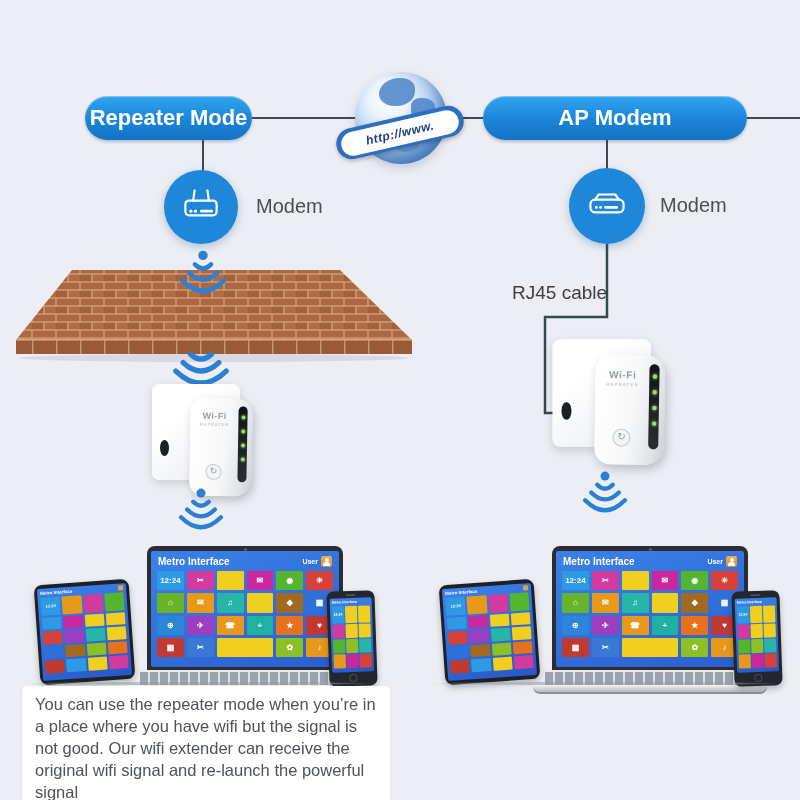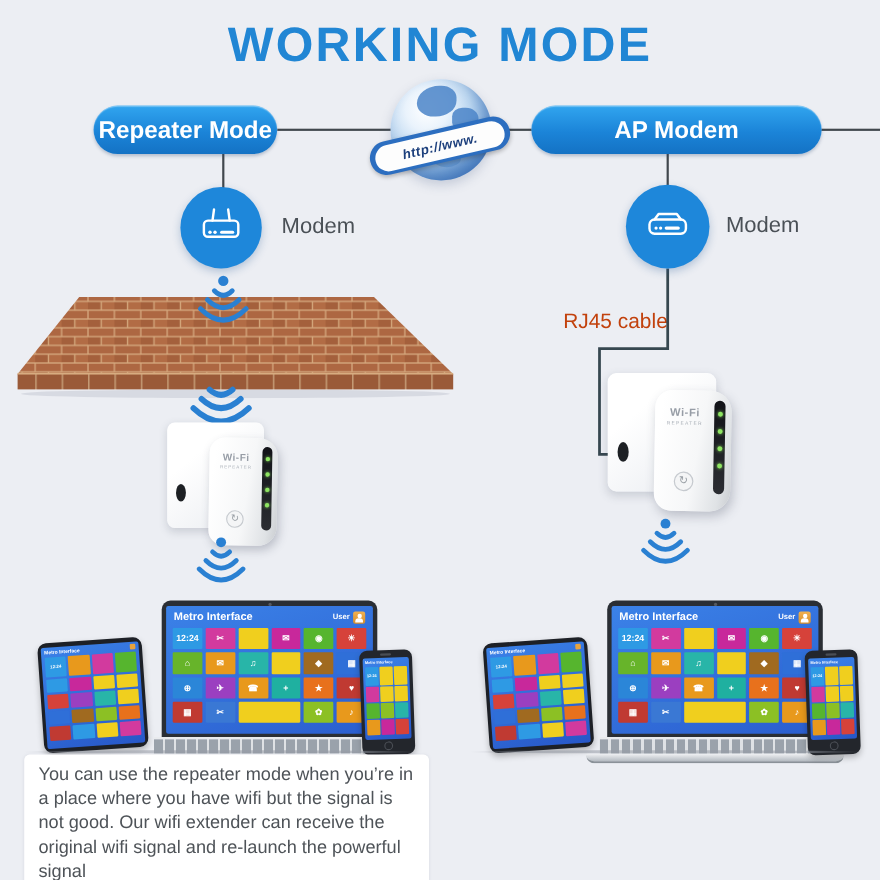--- a/index.html
+++ b/index.html
@@ -40,21 +40,21 @@
   
   .circle { position:absolute; border-radius:50%; background:#1e87da; z-index:2;
     display:flex; align-items:center; justify-content:center;
     box-shadow:0 3px 8px rgba(40,90,150,.3); }
   .side-label { position:absolute; font-size:20px; color:#4a5056; }
 
   .wifi { position:absolute; z-index:2; }
 
   .wall { position:absolute; left:8px; top:266px; z-index:1; }
 
-  .rj45 { position:absolute; left:512px; top:282px; font-size:19px; color:#c2410c; }
+  .rj45 { position:absolute; left:512px; top:282px; font-size:19px; color:#404040; }
   .cable { position:absolute; left:540px; top:240px; z-index:1; }
 
   
   .device { position:absolute; width:130px; height:150px; z-index:2; }
   .plate { position:absolute; left:4px; top:10px; width:88px; height:96px; border-radius:7px;
     background:linear-gradient(140deg,#ffffff 30%,#f0f2f5 75%,#e1e4e8 100%);
     box-shadow:0 3px 8px rgba(70,80,100,.2); }
   .port { position:absolute; left:12px; top:66px; width:9px; height:16px; border-radius:50%; background:#1d2024; }
   .dbody { position:absolute; left:42px; top:24px; width:62px; height:98px; border-radius:14px 17px 17px 14px;
     background:linear-gradient(100deg,#ffffff 10%,#f6f7f8 55%,#dfe2e5 85%,#c9ccd0 100%);
@@ -120,21 +120,20 @@
 
   
   .card { position:absolute; background:#fff; border-radius:5px; padding:7px 13px; box-sizing:border-box;
     font-size:16.5px; line-height:22px; color:#4e5358; box-shadow:0 1px 3px rgba(120,130,150,.18); }
 </style>
 </head>
 <body>
 
 <div id="canvas">
 
-  <h1 class="title">WORKING MODE</h1>
 
   <div class="hline"></div>
   <div class="vline" style="left:202px;top:138px;height:34px"></div>
   <div class="vline" style="left:606px;top:138px;height:32px"></div>
 
   <div class="globe-wrap">
     <div class="globe-sphere">
       <div class="cont c1"></div>
         <div class="cont c2"></div>
         <div class="cont c3"></div>

